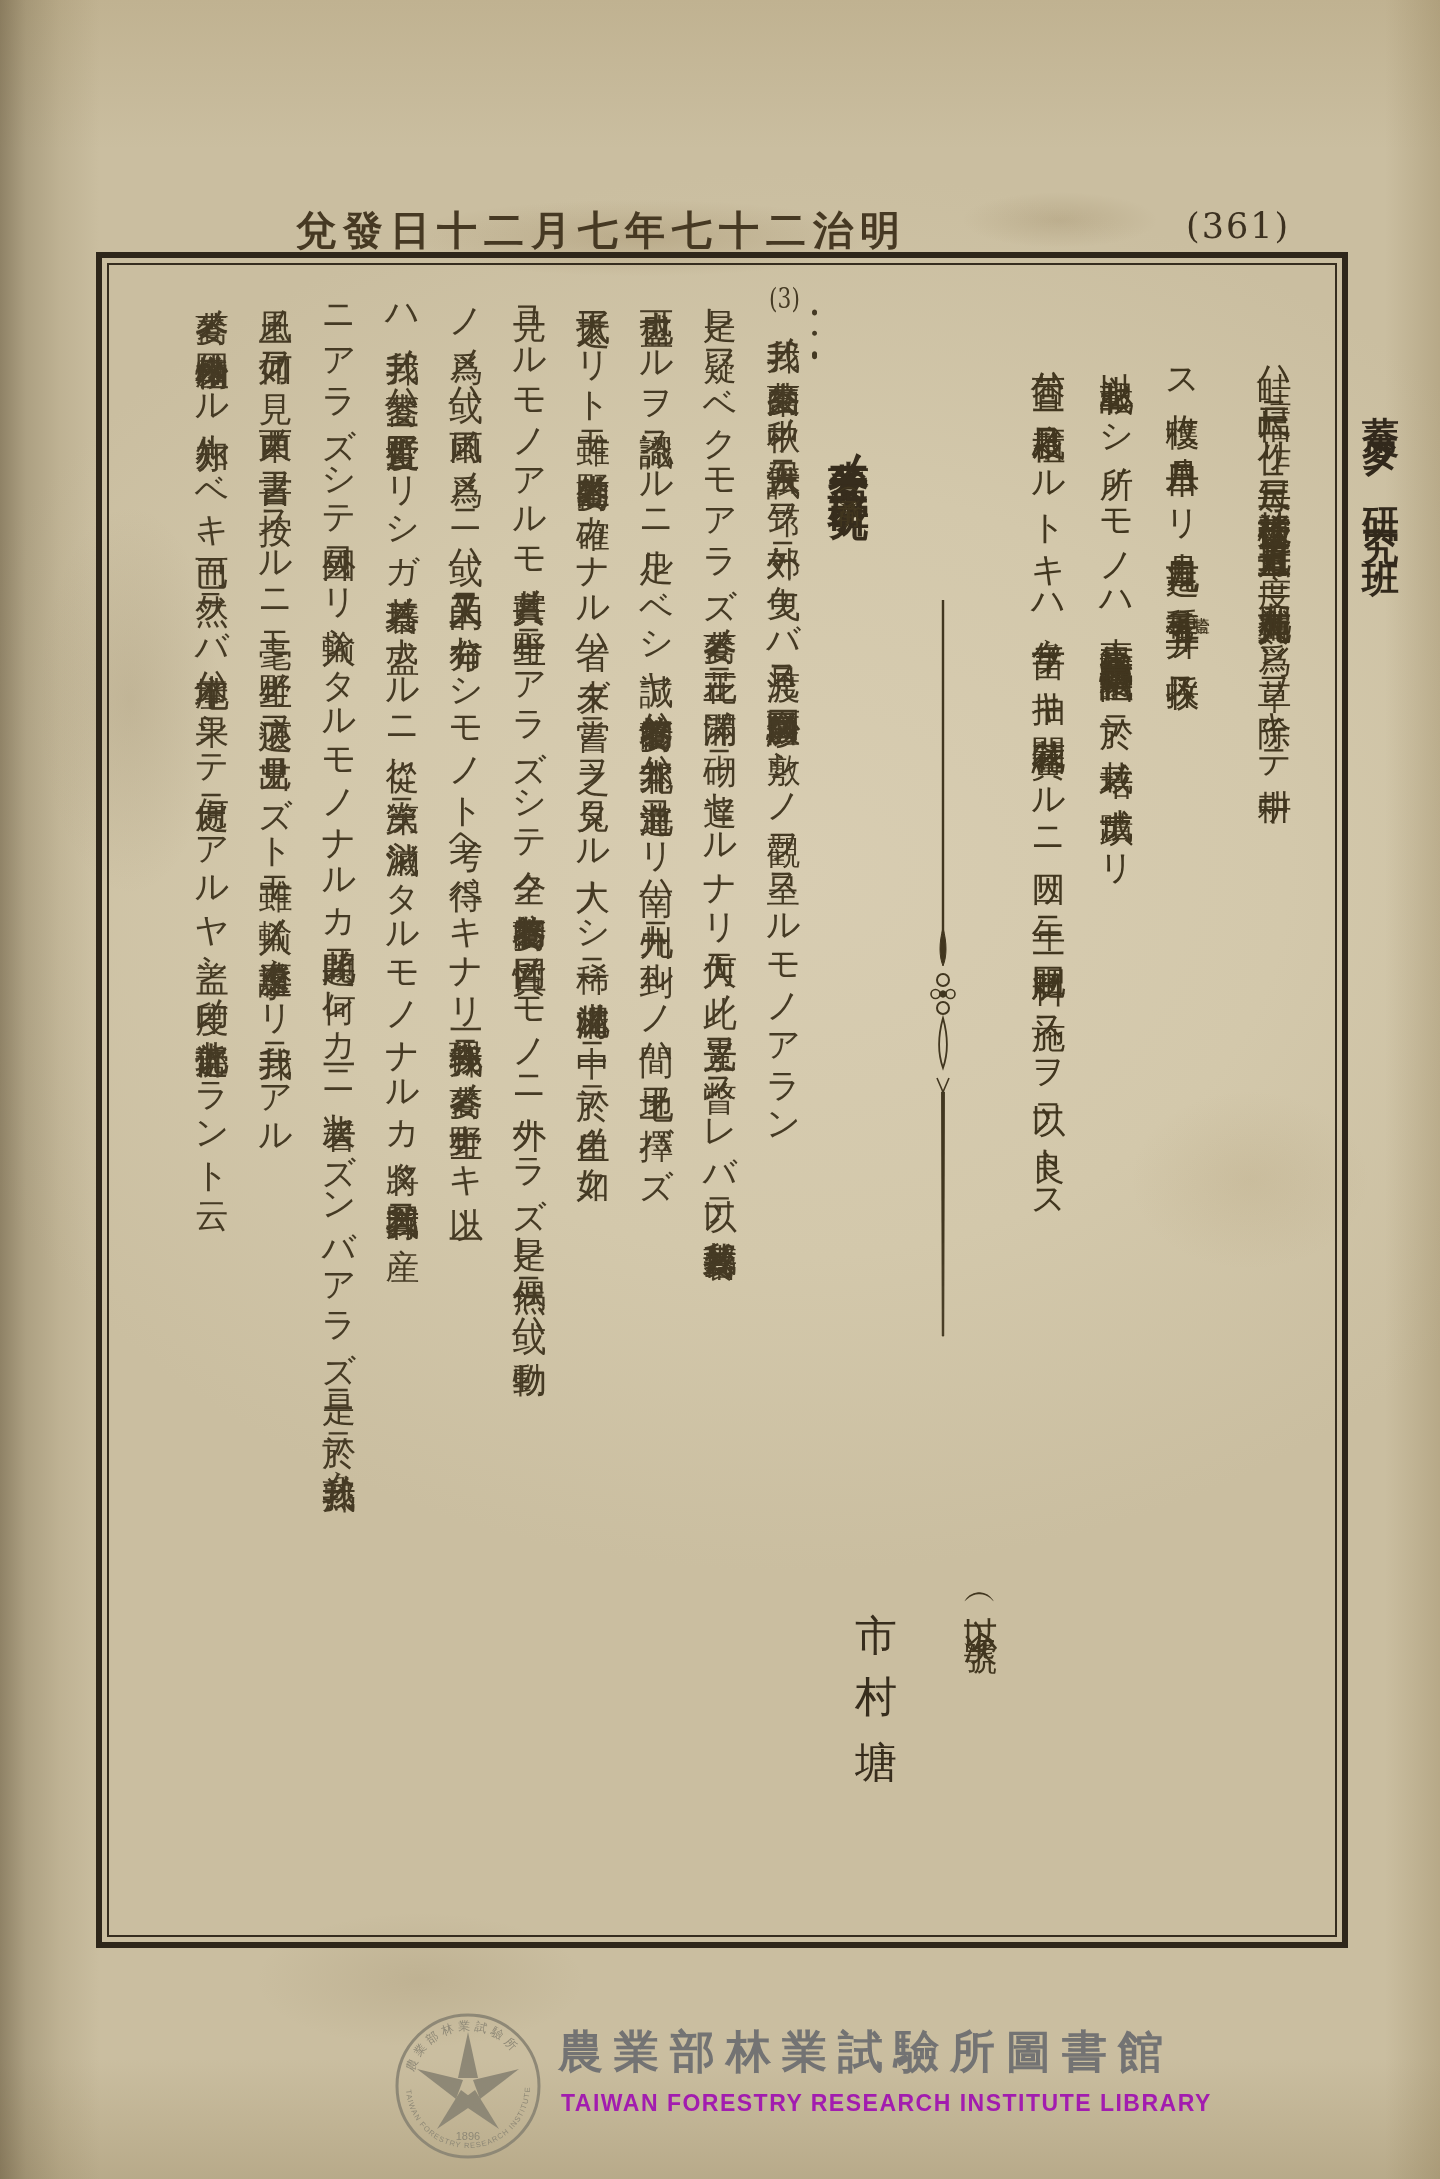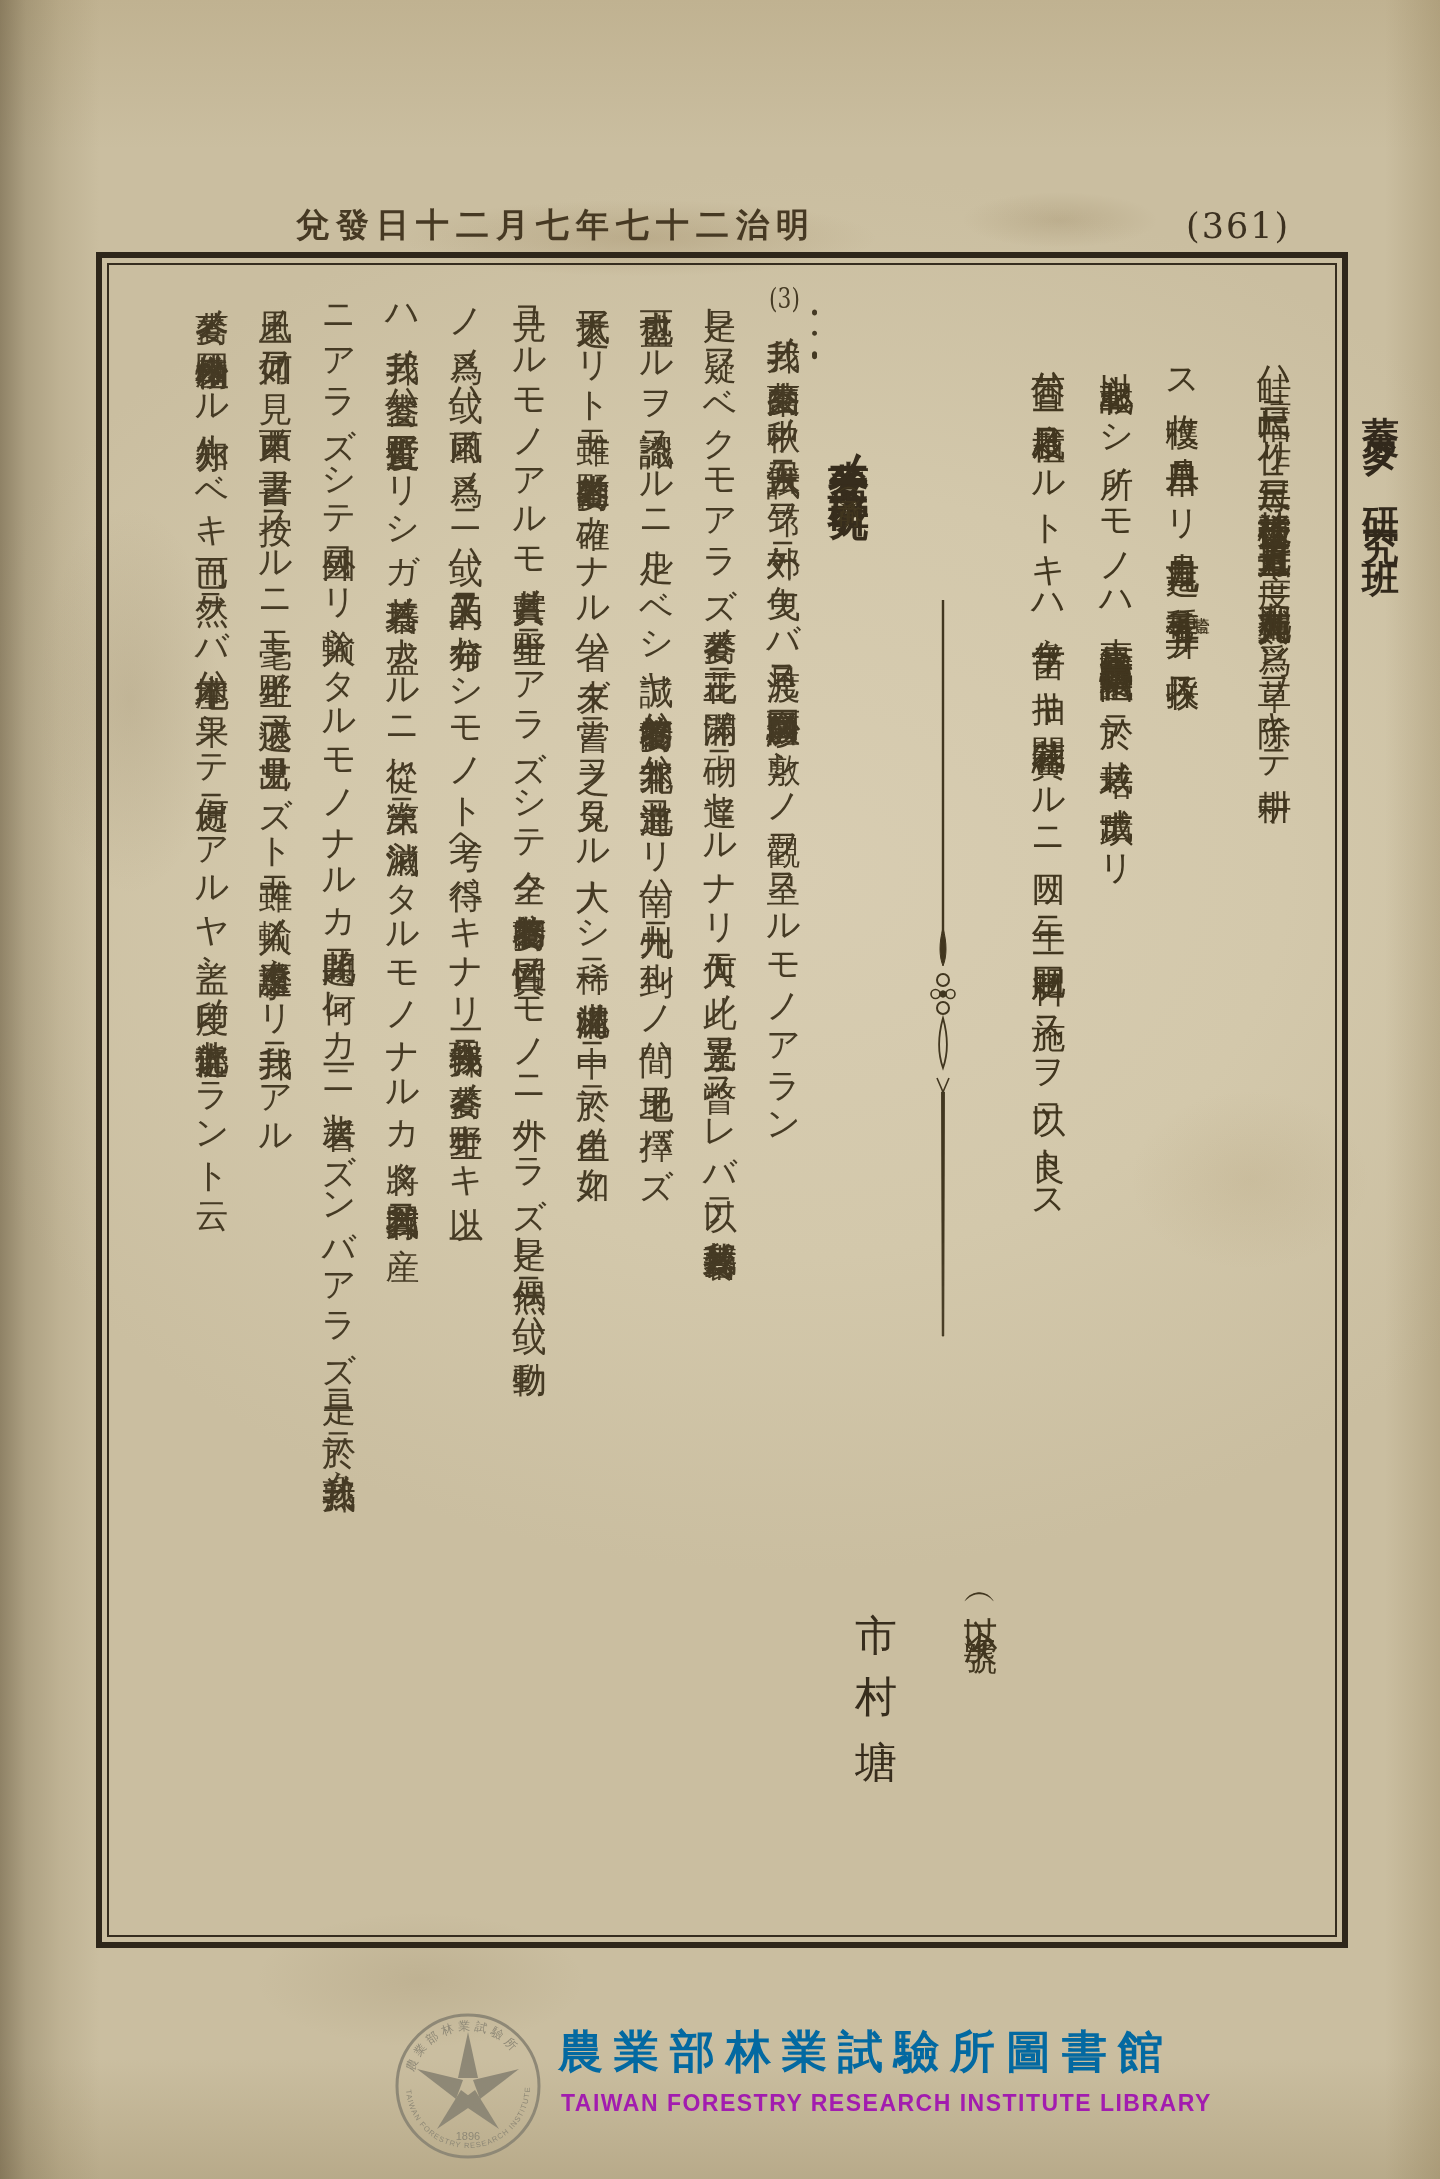--- a/index.html
+++ b/index.html
@@ -20,21 +20,21 @@
       linear-gradient(180deg, rgba(140,115,66,.16) 0px, rgba(0,0,0,0) 150px),
       linear-gradient(0deg, rgba(120,100,58,.22) 0px, rgba(0,0,0,0) 120px),
       radial-gradient(ellipse 340px 55px at 640px 238px, rgba(118,90,46,.20), rgba(0,0,0,0) 70%),
       radial-gradient(ellipse 140px 40px at 1060px 220px, rgba(112,86,44,.16), rgba(0,0,0,0) 70%),
       radial-gradient(ellipse 120px 260px at 130px 700px, rgba(96,76,42,.12), rgba(0,0,0,0) 75%),
       radial-gradient(ellipse 160px 120px at 1250px 1180px, rgba(140,112,62,.10), rgba(0,0,0,0) 75%),
       radial-gradient(ellipse 220px 90px at 420px 1980px, rgba(110,88,48,.12), rgba(0,0,0,0) 75%);
   }
   
   .hdr-date{position:absolute;top:203px;left:296px;
-    font-size:33px;font-weight:bold;letter-spacing:7px;color:#463923;white-space:nowrap;}
+    font-size:40px;font-weight:bold;letter-spacing:7px;color:#463923;white-space:nowrap;}
   .hdr-page{position:absolute;top:206px;left:1186px;
     font-size:35px;color:#3c3120;letter-spacing:2px;}
   
   .frame{position:absolute;left:96px;top:252px;width:1252px;height:1696px;
     border:6px solid #2e261a;box-sizing:border-box;}
   .frame::after{content:"";position:absolute;inset:5px;border:2px solid #362d1f;}
   
   .margin-title{position:absolute;left:1356px;top:386px;
     writing-mode:vertical-rl;font-size:37px;font-weight:bold;
     letter-spacing:17px;color:#32291c;}
@@ -57,21 +57,21 @@
   .ornament{position:absolute;left:930px;top:598px;}
   
   .body-wrap{position:absolute;left:186px;top:284px;height:1656px;width:638px;
     writing-mode:vertical-rl;font-size:34px;letter-spacing:1px;color:#453a24;}
   .bcol{line-height:63.5px;white-space:nowrap;}
   .tcy{text-combine-upright:all;font-size:28px;}
   .emph{font-style:normal;text-emphasis:filled dot #453a24;-webkit-text-emphasis:filled dot #453a24;}
   
   .stamp-cjk{position:absolute;left:558px;top:2022px;
     font-family:"Liberation Sans","DejaVu Sans",sans-serif;
-    font-size:45px;font-weight:600;letter-spacing:11px;color:#0369a1;white-space:nowrap;}
+    font-size:45px;font-weight:600;letter-spacing:11px;color:#737373;white-space:nowrap;}
   .stamp-latin{position:absolute;left:561px;top:2090px;
     font-family:"Liberation Sans","DejaVu Sans",sans-serif;
     font-size:23px;font-weight:600;letter-spacing:1.5px;color:#a21caf;white-space:nowrap;}
   .stamp-logo{position:absolute;left:392px;top:2006px;}
 </style>
 </head>
 <body>
 
 <div class="paper-fx"></div>
 

